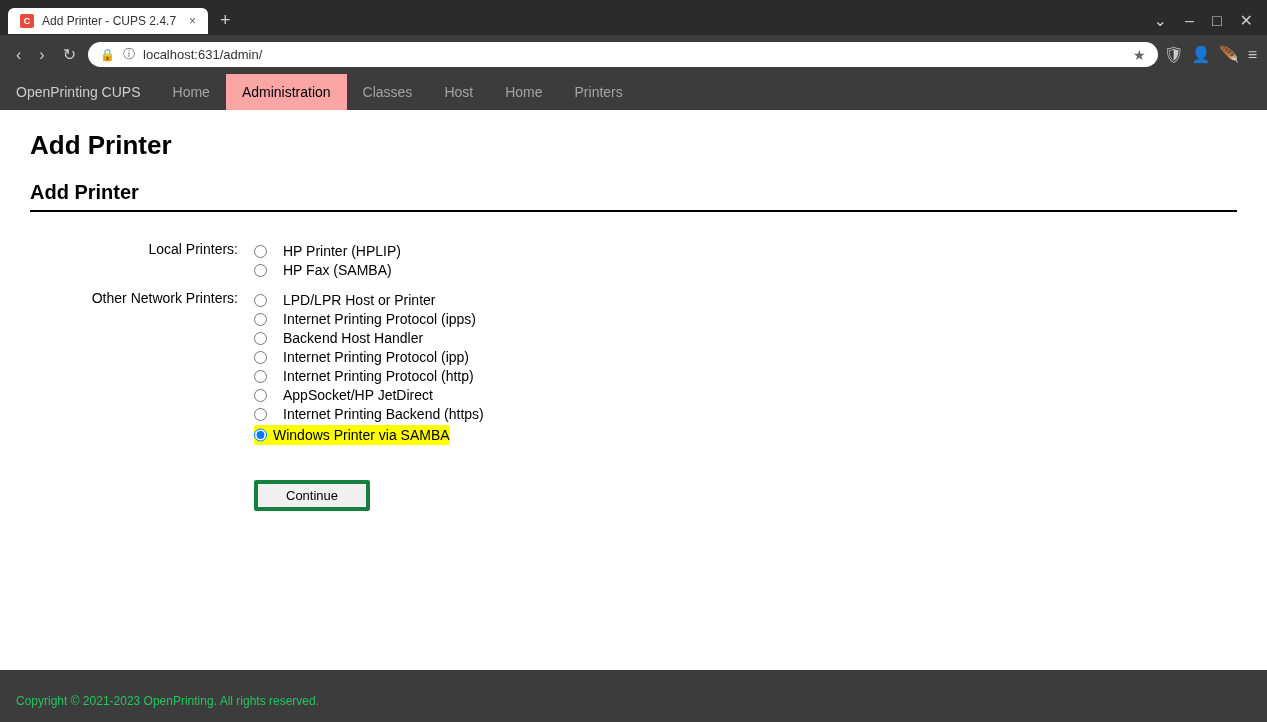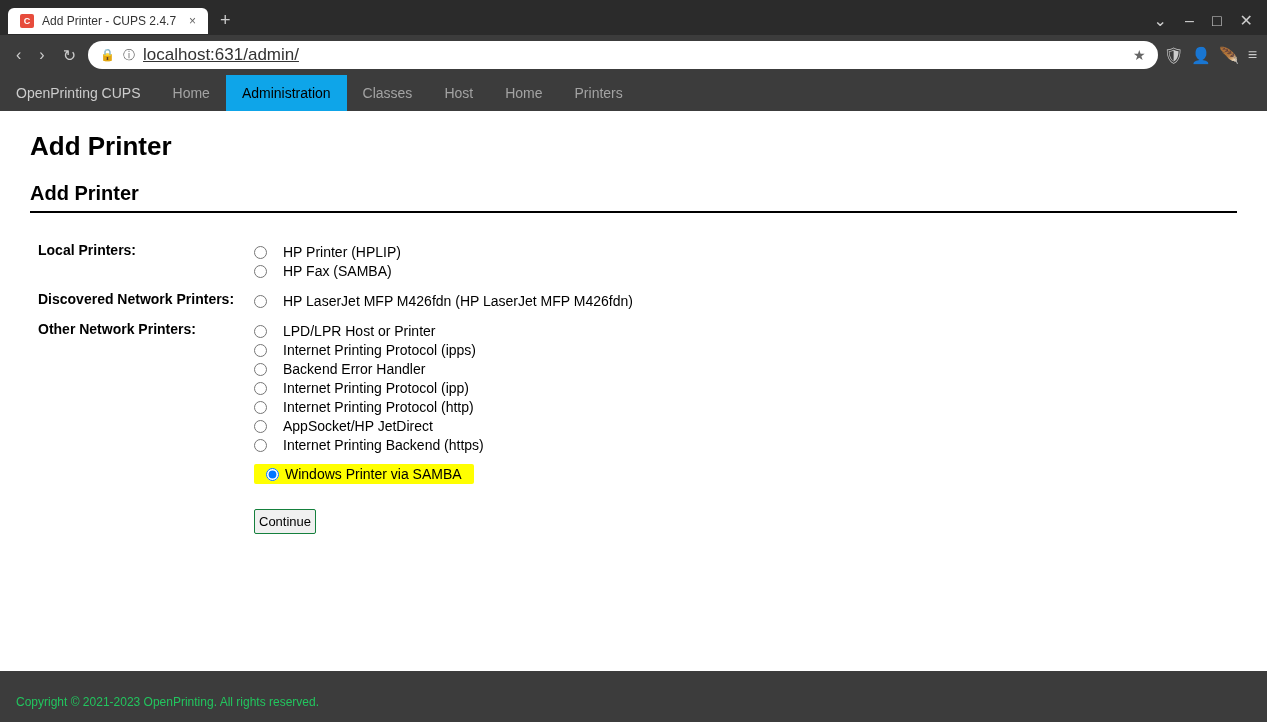--- a/index.html
+++ b/index.html
@@ -12,48 +12,48 @@
     .browser-tab .favicon { width: 14px; height: 14px; background: #e74c3c; border-radius: 2px; font-size: 9px; color: white; display: flex; align-items: center; justify-content: center; font-weight: bold; }
     .browser-tab .tab-close { font-size: 12px; color: #666; cursor: pointer; margin-left: auto; }
     .new-tab-plus { background: none; border: none; font-size: 18px; color: #ccc; cursor: pointer; padding: 4px 8px; }
     .tab-bar-right { margin-left: auto; display: flex; align-items: center; gap: 6px; }
     .tab-bar-btn { color: #ccc; font-size: 16px; cursor: pointer; padding: 4px 6px; }
 
     .browser-nav { background: #3c3c3c; display: flex; align-items: center; padding: 6px 10px; gap: 6px; }
     .nav-btn { background: none; border: none; color: #ccc; font-size: 16px; cursor: pointer; padding: 4px 6px; border-radius: 4px; }
     .address-bar { flex: 1; display: flex; align-items: center; background: #fff; border-radius: 20px; padding: 4px 12px; gap: 8px; }
     .address-lock { color: #666; font-size: 12px; }
-    .address-text { flex: 1; font-size: 17px; color: #333; text-decoration: underline; }
+    .address-text { flex: 1; font-size: 13px; color: #333; }
     .address-star { color: #666; font-size: 14px; }
     .nav-right { display: flex; align-items: center; gap: 8px; }
     .nav-icon { color: #ccc; font-size: 16px; cursor: pointer; }
 
     
     .app-nav { background: #3c3c3c; display: flex; align-items: stretch; padding: 0; text-align: center; }
     .app-nav a { color: #a3a3a3; text-decoration: none; padding: 10px 16px; font-size: 14px; display: flex; align-items: center; }
-    .app-nav a.active { background: #0ea5e9; color: #000; }
+    .app-nav a.active { background: #fca5a5; color: #000; }
     .app-nav .brand { color: #ccc; padding: 10px 16px; font-size: 14px; font-weight: normal; }
 
     
     .page-content { padding: 20px 30px; min-height: 560px; }
     .page-main-title { font-size: 26px; font-weight: bold; margin-bottom: 20px; }
     .section-title { font-size: 20px; font-weight: bold; border-bottom: 2px solid #000; padding-bottom: 6px; margin-bottom: 24px; }
 
     .form-table { width: 100%; border-collapse: collapse; }
     .form-table td { padding: 4px 8px; vertical-align: top; }
-    .form-table .label-cell { font-weight: bold; white-space: nowrap; padding-right: 12px; padding-top: 5px; width: 220px; }
+    .form-table .label-cell { text-align: right; font-weight: normal; white-space: nowrap; padding-right: 12px; padding-top: 5px; width: 220px; }
     .form-table .value-cell { padding-left: 4px; }
 
     .radio-row { display: flex; align-items: center; gap: 16px; margin: 3px 0; }
     .radio-row input[type="radio"] { margin: 0; }
     .radio-row label { cursor: pointer; }
 
-    .highlighted-row { background: #ffff00; padding: 2px 12px; border-radius: 2px; display: inline-flex; align-items: center; gap: 6px; margin-top: 8px; }
+    .highlighted-row { background: #ffff00; padding: 2px 0; border-radius: 2px; display: inline-flex; gap: 6px; }
 
-    .continue-btn { margin-top: 14px; padding: 4px 4px; background: #f0f0f0; border: 1px solid #15803d; cursor: pointer; font-size: 13px; border-radius: 2px; }
+    .continue-btn { margin-top: 24px; padding: 4px 28px; background: #f0f0f0; border: 4px solid #15803d; cursor: pointer; font-size: 13px; border-radius: 2px; }
 
     
     .footer { background: #3c3c3c; color: #22c55e; font-size: 12px; padding: 24px 16px; }
   </style>
 </head>
 <body>
 
 <div class="browser-chrome">
 
   <div class="browser-tab-bar">
@@ -115,44 +115,35 @@
             <input type="radio" name="printer" id="hplip" style="">
             <label for="hplip">HP Printer (HPLIP)</label>
           </div>
           <div class="radio-row">
             <input type="radio" name="printer" id="hpfax" style="">
             <label for="hpfax">HP Fax (SAMBA)</label>
           </div>
         </td>
       </tr>
 
-      <tr>
-        <td class="label-cell">Discovered Network Printers:</td>
-        <td class="value-cell">
-          <div class="radio-row">
-            <input type="radio" name="printer" id="hp_laserjet" style="">
-            <label for="hp_laserjet">HP LaserJet MFP M426fdn (HP LaserJet MFP M426fdn)</label>
-          </div>
-        </td>
-      </tr>
 
       <tr>
         <td class="label-cell">Other Network Printers:</td>
         <td class="value-cell">
           <div class="radio-row">
             <input type="radio" name="printer" id="lpd" style="">
             <label for="lpd">LPD/LPR Host or Printer</label>
           </div>
           <div class="radio-row">
             <input type="radio" name="printer" id="ipps" style="">
             <label for="ipps">Internet Printing Protocol (ipps)</label>
           </div>
           <div class="radio-row">
             <input type="radio" name="printer" id="backend_error" style="">
-            <label for="backend_error">Backend Error Handler</label>
+            <label for="backend_error">Backend Host Handler</label>
           </div>
           <div class="radio-row">
             <input type="radio" name="printer" id="ipp" style="">
             <label for="ipp">Internet Printing Protocol (ipp)</label>
           </div>
           <div class="radio-row">
             <input type="radio" name="printer" id="http" style="">
             <label for="http">Internet Printing Protocol (http)</label>
           </div>
           <div class="radio-row">

